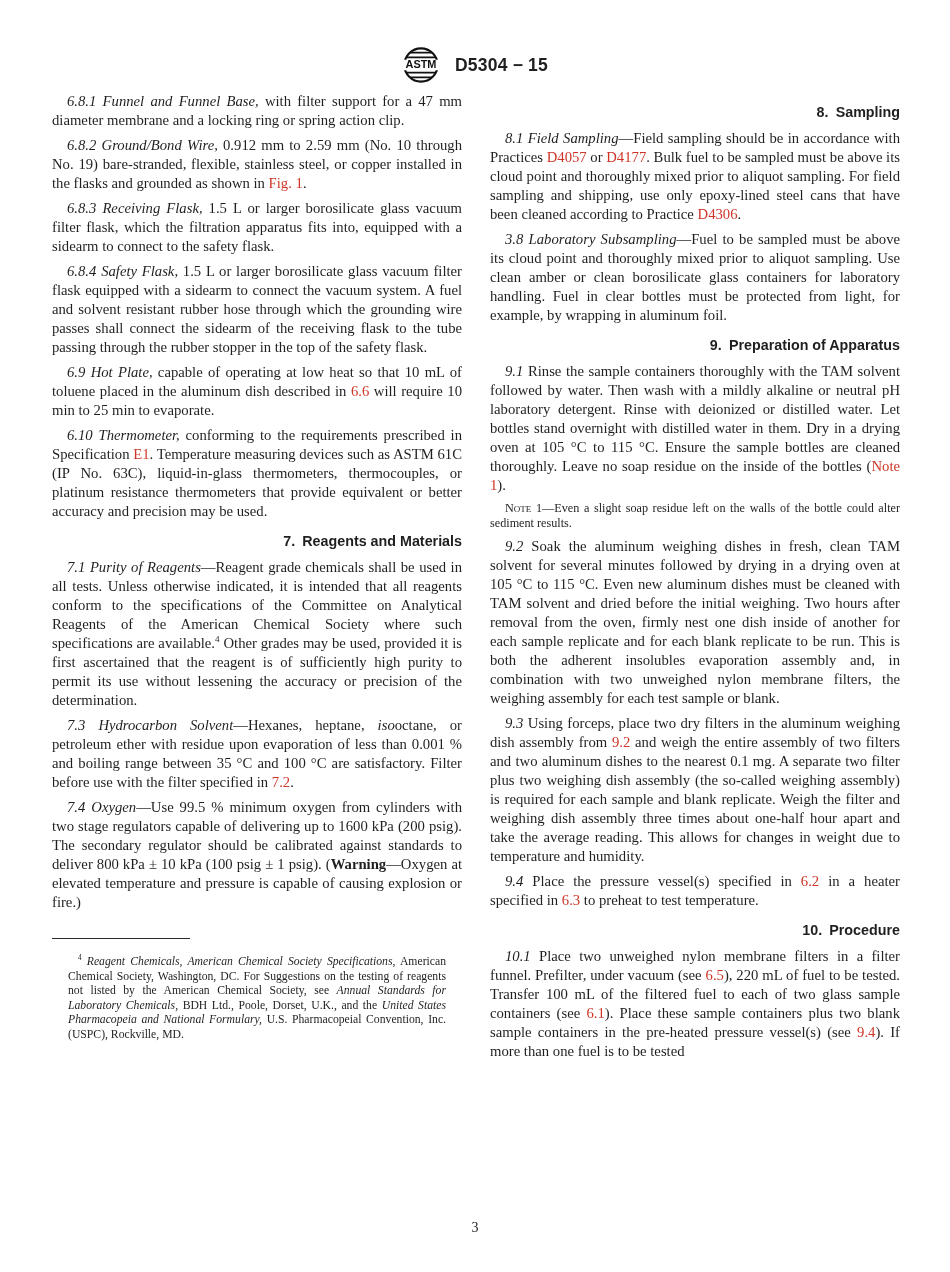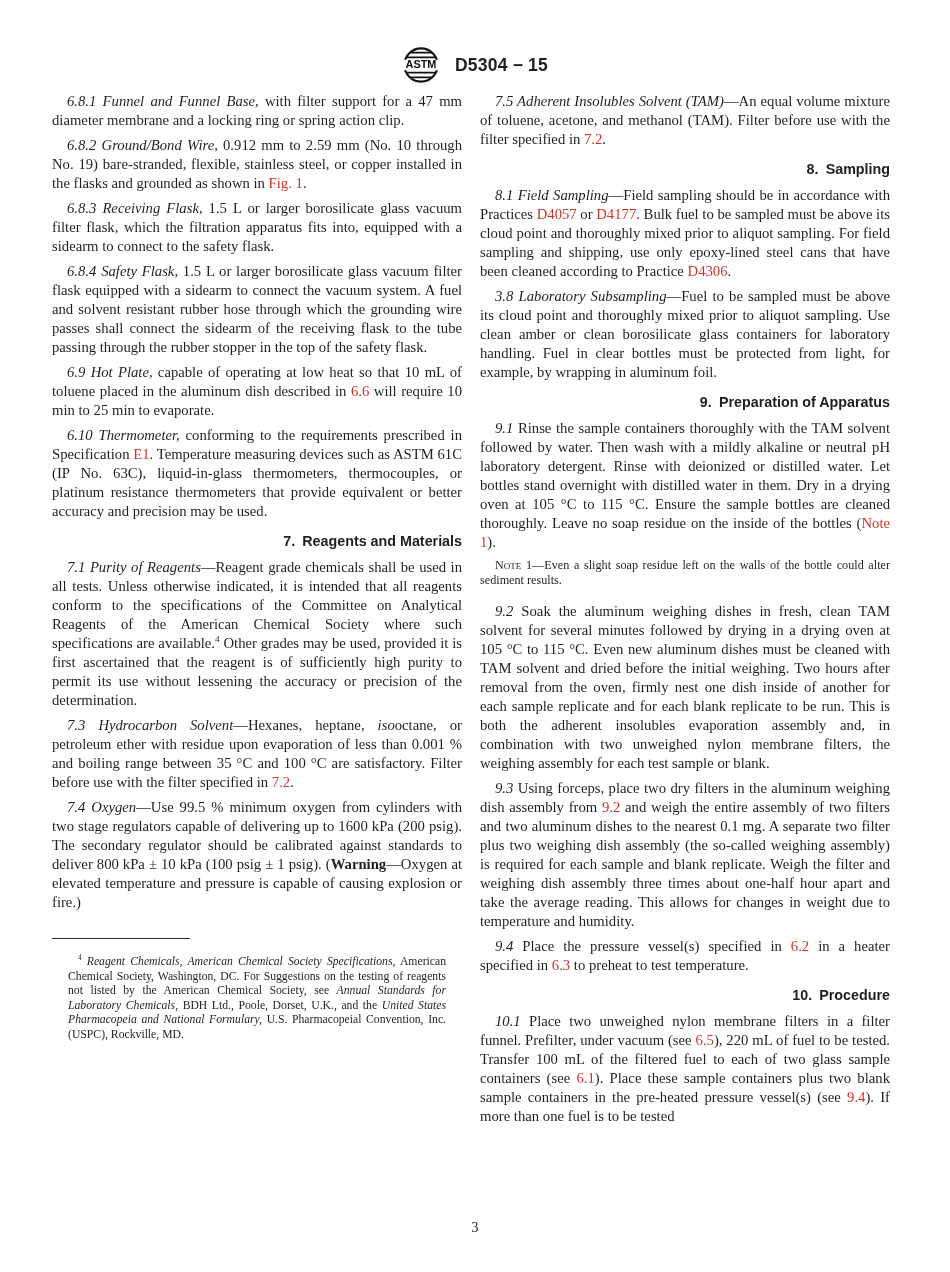--- a/index.html
+++ b/index.html
@@ -13,29 +13,29 @@
     position:absolute; top:46px; left:0; right:0;
     display:flex; justify-content:center; align-items:center; gap:15px;
   }
   .logo-svg { display:block; }
   .designation {
     font-family:Liberation Sans, sans-serif; font-weight:bold;
     font-size:17.5px; letter-spacing:.2px;
   }
   .body {
     position:absolute; top:92px; left:52px; right:44px;
-    display:flex; gap:18px;
+    display:flex; gap:28px;
   }
   .col { width:410px; text-align:justify; font-size:14.7px; line-height:19px; }
   .para { text-indent:15px; margin-bottom:6px; }
   .heading {
     font-family:"Liberation Sans", sans-serif; font-weight:bold;
     font-size:14.3px; line-height:18px; margin:11px 0 8px; text-align:right;
   }
-  .note { font-size:12.2px; line-height:14.8px; text-indent:15px; margin-bottom:14px; }
+  .note { font-size:12.2px; line-height:14.8px; text-indent:15px; margin-bottom:6px; }
   .s-i { font-style:italic; }
   .s-b { font-weight:bold; }
   .s-a { color:var(--link-color,#cf3527); }
   .s-sup { vertical-align:super; font-size:.62em; line-height:0; }
   .s-nl { font-variant:small-caps; }
   .footnote-block { margin-top:26px; }
   .footnote-rule { width:138px; border-top:1.2px solid #2a2a2a; margin-bottom:9px; }
   .footnote { font-size:11.7px; line-height:14.5px; text-align:justify; }
   .footnote .fnpara { text-indent:10px; margin:16px; }
   .page-number {
@@ -82,21 +82,20 @@
         <div class="para"><span class="s-i">7.3 </span><span class="s-i">Hydrocarbon Solvent</span><span>—Hexanes, heptane, </span><span class="s-i">iso</span><span>octane, or petroleum ether with residue upon evaporation of less than 0.001 % and boiling range between 35 °C and 100 °C are satisfactory. Filter before use with the filter specified in </span><span class="s-a">7.2</span><span>.</span></div>
         <div class="para"><span class="s-i">7.4 </span><span class="s-i">Oxygen</span><span>—Use 99.5 % minimum oxygen from cylinders with two stage regulators capable of delivering up to 1600 kPa (200 psig). The secondary regulator should be calibrated against standards to deliver 800 kPa ± 10 kPa (100 psig ± 1 psig). (</span><span class="s-b">Warning</span><span>—Oxygen at elevated temperature and pressure is capable of causing explosion or fire.)</span></div>
         <div class="footnote-block">
         <div class="footnote-rule"></div>
         <div class="footnote">
             <div class="fnpara"><span class="s-sup">4</span><span class="s-i"> Reagent Chemicals, American Chemical Society Specifications</span><span>, American Chemical Society, Washington, DC. For Suggestions on the testing of reagents not listed by the American Chemical Society, see </span><span class="s-i">Annual Standards for Laboratory Chemicals,</span><span> BDH Ltd., Poole, Dorset, U.K., and the </span><span class="s-i">United States Pharmacopeia and National Formulary,</span><span> U.S. Pharmacopeial Convention, Inc. (USPC), Rockville, MD.</span></div>
           </div>
       </div>
     </div>
     <div class="col">
-        <div class="para"><span class="s-i">7.5 </span><span class="s-i">Adherent Insolubles Solvent (TAM)</span><span>—An equal volume mixture of toluene, acetone, and methanol (TAM). Filter before use with the filter specified in </span><span class="s-a">7.2</span><span>.</span></div>
         <div class="heading"><span>8. Sampling</span></div>
         <div class="para"><span class="s-i">8.1 </span><span class="s-i">Field Sampling</span><span>—Field sampling should be in accordance with Practices </span><span class="s-a">D4057</span><span> or </span><span class="s-a">D4177</span><span>. Bulk fuel to be sampled must be above its cloud point and thoroughly mixed prior to aliquot sampling. For field sampling and shipping, use only epoxy-lined steel cans that have been cleaned according to Practice </span><span class="s-a">D4306</span><span>.</span></div>
         <div class="para"><span class="s-i">3.8 </span><span class="s-i">Laboratory Subsampling</span><span>—Fuel to be sampled must be above its cloud point and thoroughly mixed prior to aliquot sampling. Use clean amber or clean borosilicate glass containers for laboratory handling. Fuel in clear bottles must be protected from light, for example, by wrapping in aluminum foil.</span></div>
         <div class="heading"><span>9. Preparation of Apparatus</span></div>
         <div class="para"><span class="s-i">9.1 </span><span>Rinse the sample containers thoroughly with the TAM solvent followed by water. Then wash with a mildly alkaline or neutral pH laboratory detergent. Rinse with deionized or distilled water. Let bottles stand overnight with distilled water in them. Dry in a drying oven at 105 °C to 115 °C. Ensure the sample bottles are cleaned thoroughly. Leave no soap residue on the inside of the bottles (</span><span class="s-a">Note 1</span><span>).</span></div>
         <div class="note"><span class="s-nl">Note 1</span><span>—Even a slight soap residue left on the walls of the bottle could alter sediment results.</span></div>
         <div class="para"><span class="s-i">9.2 </span><span>Soak the aluminum weighing dishes in fresh, clean TAM solvent for several minutes followed by drying in a drying oven at 105 °C to 115 °C. Even new aluminum dishes must be cleaned with TAM solvent and dried before the initial weighing. Two hours after removal from the oven, firmly nest one dish inside of another for each sample replicate and for each blank replicate to be run. This is both the adherent insolubles evaporation assembly and, in combination with two unweighed nylon membrane filters, the weighing assembly for each test sample or blank.</span></div>
         <div class="para"><span class="s-i">9.3 </span><span>Using forceps, place two dry filters in the aluminum weighing dish assembly from </span><span class="s-a">9.2</span><span> and weigh the entire assembly of two filters and two aluminum dishes to the nearest 0.1 mg. A separate two filter plus two weighing dish assembly (the so-called weighing assembly) is required for each sample and blank replicate. Weigh the filter and weighing dish assembly three times about one-half hour apart and take the average reading. This allows for changes in weight due to temperature and humidity.</span></div>
         <div class="para"><span class="s-i">9.4 </span><span>Place the pressure vessel(s) specified in </span><span class="s-a">6.2</span><span> in a heater specified in </span><span class="s-a">6.3</span><span> to preheat to test temperature.</span></div>
         <div class="heading"><span>10. Procedure</span></div>

